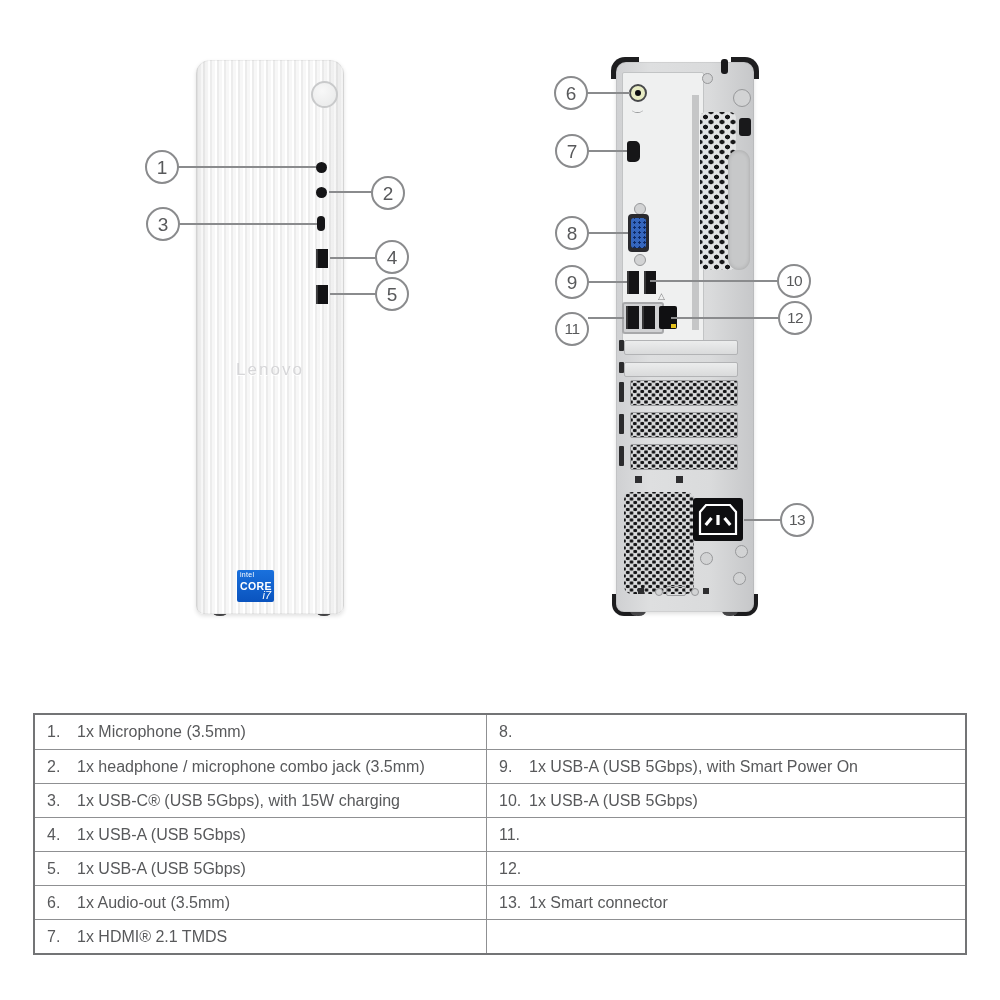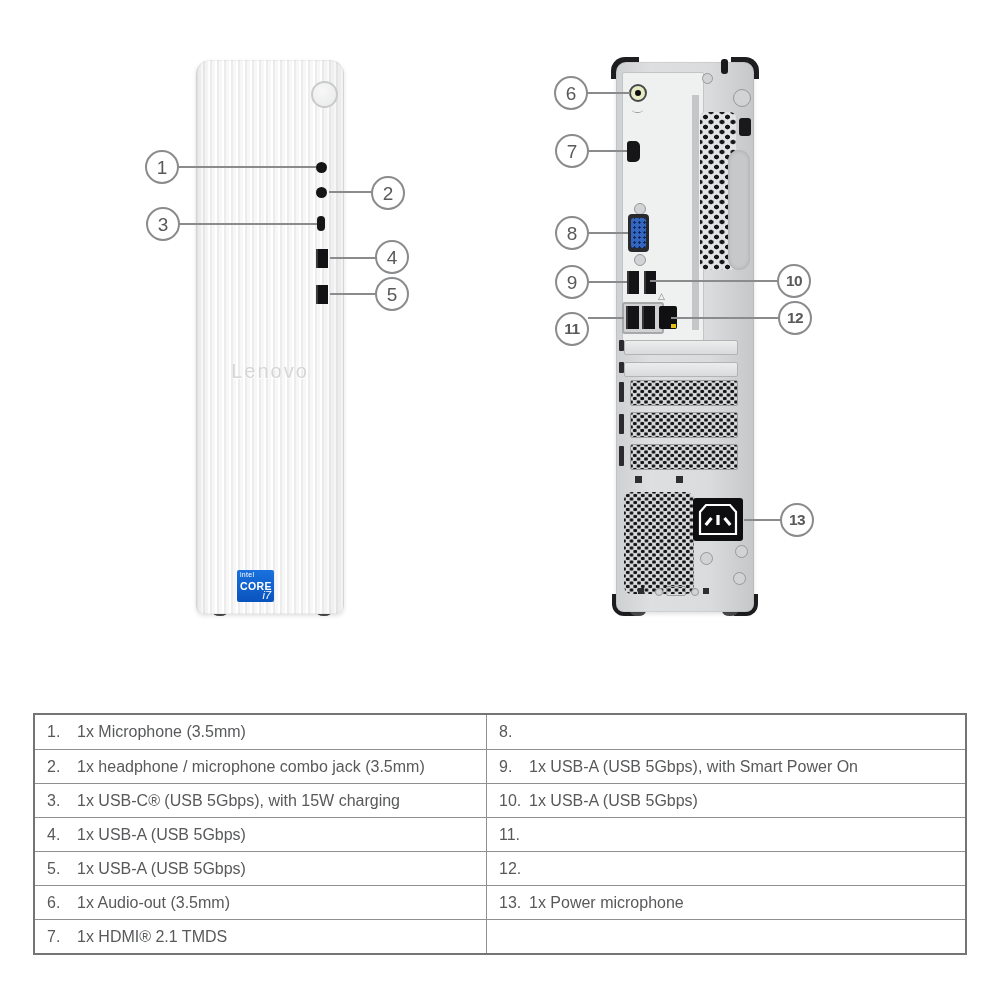--- a/index.html
+++ b/index.html
@@ -9,21 +9,21 @@
   }
   .abs { position:absolute; }
 
   
   .callout {
     position:absolute; width:34px; height:34px; box-sizing:border-box;
     border:2.5px solid #8a8b8d; border-radius:50%; background:#ffffff;
     color:#58595b; font-size:19px; line-height:1;
     display:flex; align-items:center; justify-content:center; z-index:6;
   }
-  .callout.wide { font-size:15.5px; letter-spacing:-0.5px;font-weight:bold; }
+  .callout.wide { font-size:15.5px; letter-spacing:-0.5px; }
   .leader { position:absolute; height:2px; background:#8a8b8d; z-index:5; }
 
   
   .front-tower {
     position:absolute; left:196px; top:60px; width:148px; height:554px;
     border-radius:14px 14px 8px 8px;
     background-image:
       linear-gradient(90deg, rgba(0,0,0,0.06), rgba(255,255,255,0) 10%, rgba(255,255,255,0) 82%, rgba(0,0,0,0.05)),
       repeating-linear-gradient(90deg, #ececec 0 2px, #f7f7f7 2px 5px, #ffffff 5px 7px);
     box-shadow: inset 0 0 0 1px rgba(0,0,0,0.05), 0 2px 4px rgba(0,0,0,0.12);
@@ -33,21 +33,21 @@
     position:absolute; left:311px; top:81px; width:23px; height:23px;
     border-radius:50%; border:2px solid #c9cacb;
     background: radial-gradient(circle at 40% 35%, #f8f8f8, #e7e8e8);
     z-index:3;
   }
   .jack-round { position:absolute; width:11px; height:11px; border-radius:50%; background:#151517; z-index:3; }
   .usbc { position:absolute; left:317px; top:216px; width:8px; height:15px; border-radius:4px; background:#151517; z-index:3; }
   .usba-front { position:absolute; width:12px; height:19px; background:#121214; box-shadow: inset 2px 0 0 rgba(255,255,255,0.18); z-index:3; }
   .lenovo-logo {
     position:absolute; left:196px; top:360px; width:148px; text-align:center;
-    font-size:20px; letter-spacing:2px; color:#d6d6d8;
+    font-size:17px; letter-spacing:2px; color:#d6d6d8;
     text-shadow: 0 1px 0 rgba(255,255,255,0.95); z-index:3;
   }
   .intel-badge {
     position:absolute; left:205px; top:570px; width:37px; height:32px;
     background:linear-gradient(180deg,#1a71dd,#0a53be); border-radius:2px;
     color:#ffffff; z-index:3; overflow:hidden;margin-left:32px;
   }
   .intel-badge .b-brand { position:absolute; left:3px; top:1px; font-size:7px; letter-spacing:0.3px; }
   .intel-badge .b-core  { position:absolute; left:3px; top:10px; font-size:10.5px; font-weight:bold; letter-spacing:0.4px; }
   .intel-badge .b-cpu   { position:absolute; right:3px; bottom:1px; font-size:11px; font-style:italic; }
@@ -305,21 +305,21 @@
     <div class="cell">
         <span class="tnum">12.</span>
       </div>
 
     <div class="cell">
         <span class="tnum">6.</span>
         <span class="ttext">1x Audio-out (3.5mm)</span>
       </div>
     <div class="cell">
         <span class="tnum">13.</span>
-        <span class="ttext">1x Power microphone</span>
+        <span class="ttext">1x Smart connector</span>
       </div>
 
     <div class="cell">
         <span class="tnum">7.</span>
         <span class="ttext">1x HDMI® 2.1 TMDS</span>
       </div>
     <div class="cell">
         <span class="tnum"></span>
         <span class="ttext"></span>
       </div>

